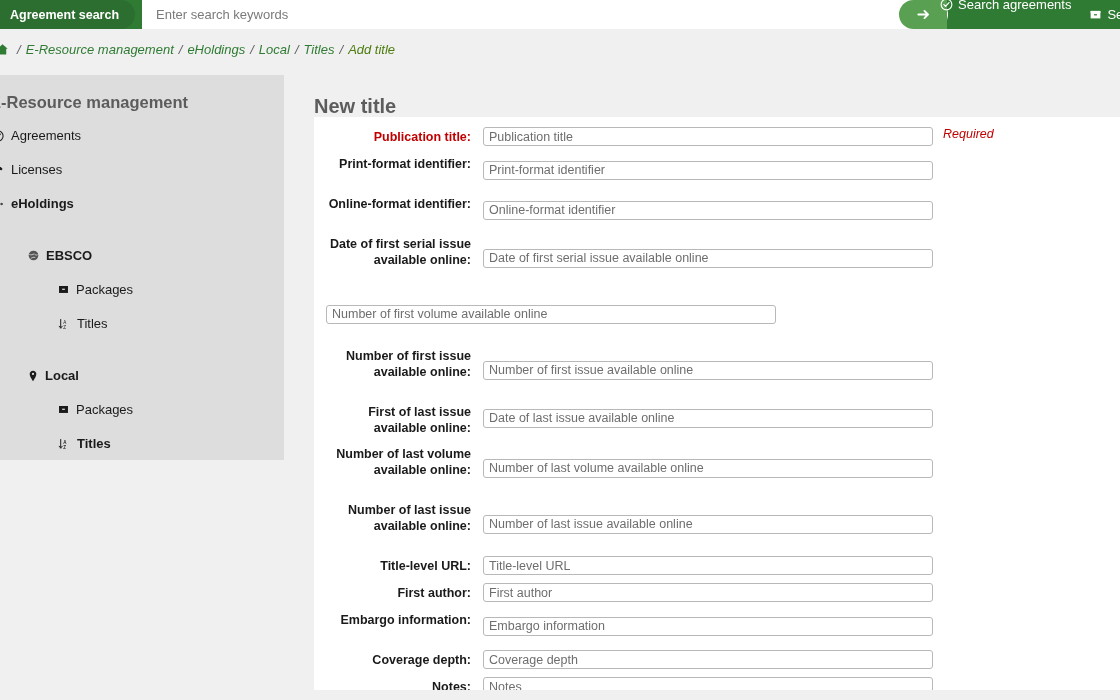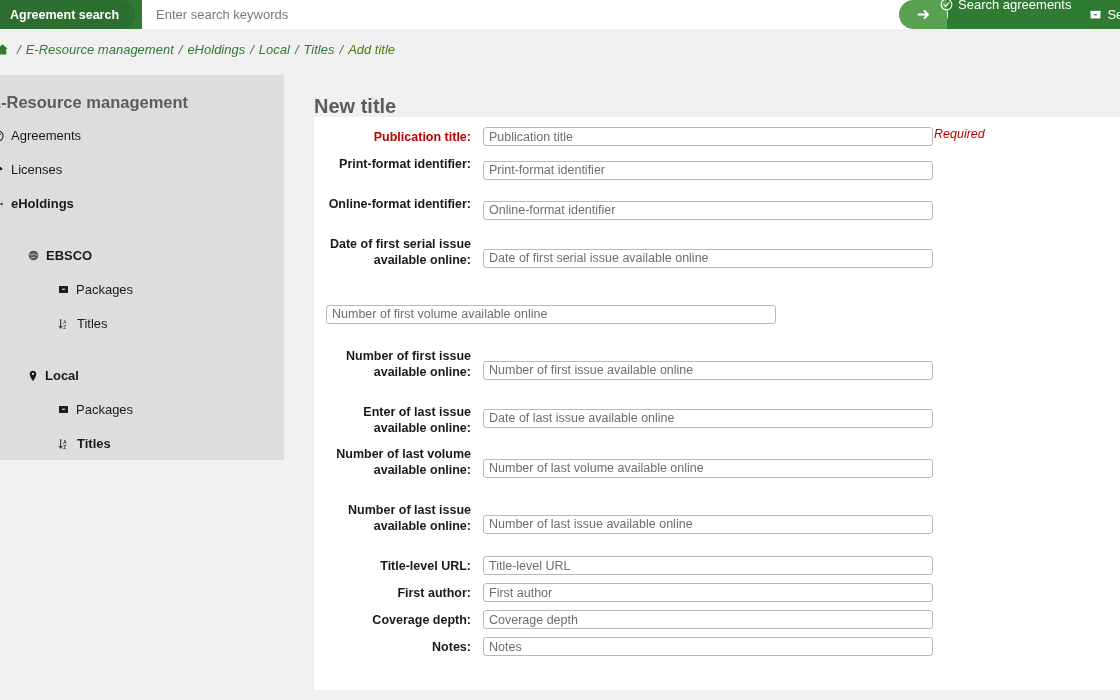--- a/index.html
+++ b/index.html
@@ -216,21 +216,21 @@
     border-radius: 3px;
     padding: 0 5px;
     font-size: 12.5px;
     font-family: "Liberation Sans", sans-serif;
     color: #222;
     background: #ffffff;
     outline: none;
   }
   .form-input::placeholder { color: #6e6e6e; }
   .required-note {
-    margin-left: 1px;
+    margin-left: 10px;
     font-size: 12.5px;
     font-style: italic;
     color: #c00000;
     white-space: nowrap;
     flex: none;
   }
   .row-tall .form-label { line-height: 16px; }
   .row-tall .form-input-cell { min-height: 48px; }
   .row-tall2 .form-input-cell { align-items: center; min-height: 32px; }
 </style>
@@ -428,21 +428,21 @@
           <input type="text" class="form-input" placeholder="Number of first volume available online" style="">
         </div>
       </div>
       <div class="form-row row-tall">
         <div class="form-label">Number of first issue available online:</div>
         <div class="form-input-cell">
           <input type="text" class="form-input" placeholder="Number of first issue available online" style="">
         </div>
       </div>
       <div class="form-row row-tall2">
-        <div class="form-label">Enter of last issue available online:</div>
+        <div class="form-label">First of last issue available online:</div>
         <div class="form-input-cell">
           <input type="text" class="form-input" placeholder="Date of last issue available online" style="">
         </div>
       </div>
       <div class="form-row row-tall">
         <div class="form-label">Number of last volume available online:</div>
         <div class="form-input-cell">
           <input type="text" class="form-input" placeholder="Number of last volume available online" style="">
         </div>
       </div>
@@ -457,20 +457,26 @@
         <div class="form-input-cell">
           <input type="text" class="form-input" placeholder="Title-level URL" style="">
         </div>
       </div>
       <div class="form-row">
         <div class="form-label">First author:</div>
         <div class="form-input-cell">
           <input type="text" class="form-input" placeholder="First author" style="">
         </div>
       </div>
+      <div class="form-row row-tall2">
+        <div class="form-label">Embargo information:</div>
+        <div class="form-input-cell">
+          <input type="text" class="form-input" placeholder="Embargo information" style="">
+        </div>
+      </div>
       <div class="form-row">
         <div class="form-label">Coverage depth:</div>
         <div class="form-input-cell">
           <input type="text" class="form-input" placeholder="Coverage depth" style="">
         </div>
       </div>
       <div class="form-row">
         <div class="form-label">Notes:</div>
         <div class="form-input-cell">
           <input type="text" class="form-input" placeholder="Notes" style="">

